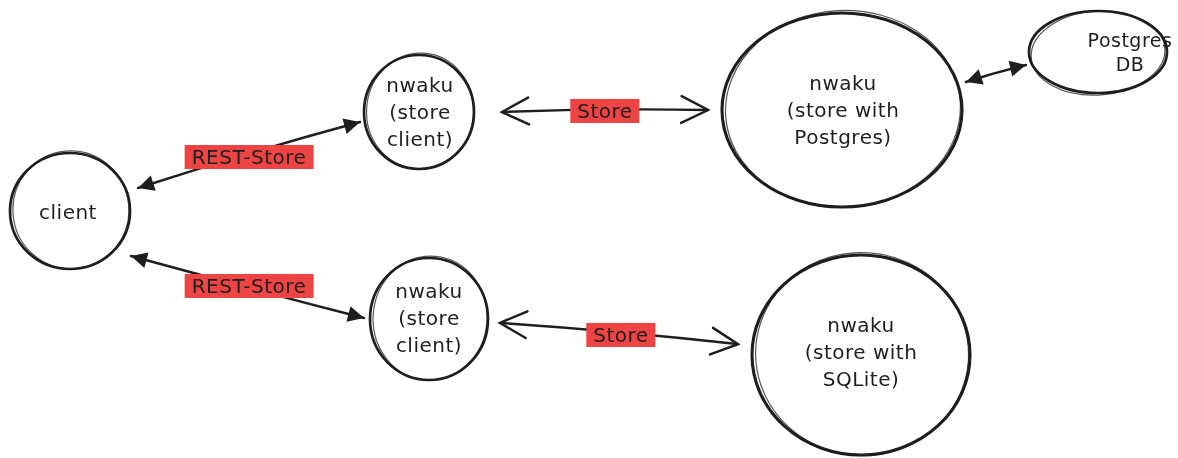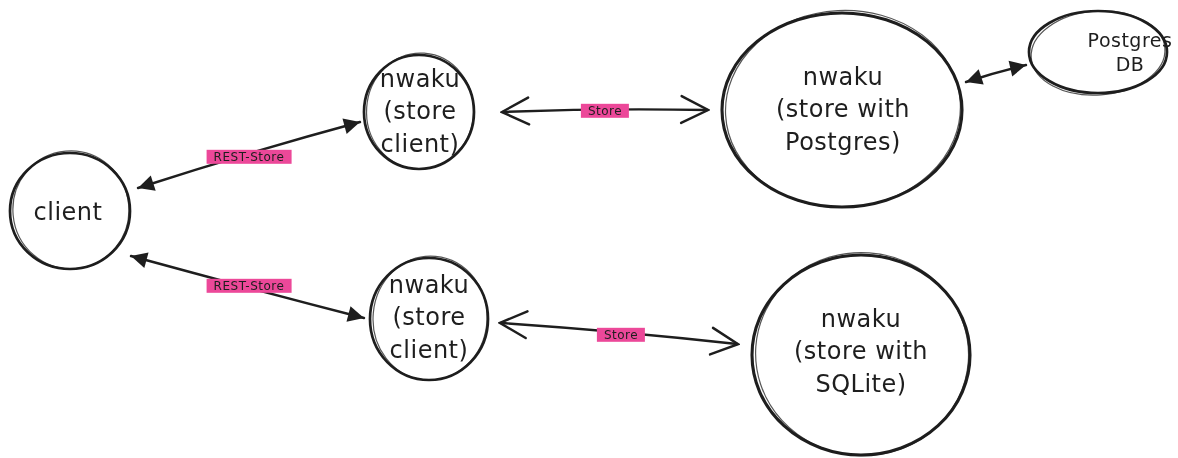--- a/index.html
+++ b/index.html
@@ -18,22 +18,22 @@
   ellipse.ghost { fill: none; stroke: #1e1e1e; stroke-width: 1.2; opacity: 0.75; }
   path.edge { fill: none; stroke: #1e1e1e; stroke-width: 2.4; stroke-linecap: round; }
   .label {
     position: absolute;
     transform: translate(-50%, -50%);
     text-align: center;
     white-space: pre-line;
     color: #1e1e1e;
     user-select: none;
   }
-  .node-label { font-size: 24px; line-height: 1.35; letter-spacing: 0.5px; }
-  .edge-label { font-size: 12px; line-height: 1.2; background: #ec4899; padding: 0 7px; letter-spacing: 0.5px; }
+  .node-label { font-size: 20px; line-height: 1.35; letter-spacing: 0.5px; }
+  .edge-label { font-size: 20px; line-height: 1.2; background: #ef4444; padding: 0 7px; letter-spacing: 0.5px; }
   .db-label   { font-size: 19px; line-height: 1.25; margin-left: 32px; }
 </style>
 </head>
 <body>
 
 <div class="canvas">
 
   <svg width="1178" height="458" viewBox="0 0 1178 458">
     <defs>
       <marker id="mFilled" viewBox="0 0 12 12" refX="11" refY="6" markerWidth="8" markerHeight="8" orient="auto-start-reverse">

